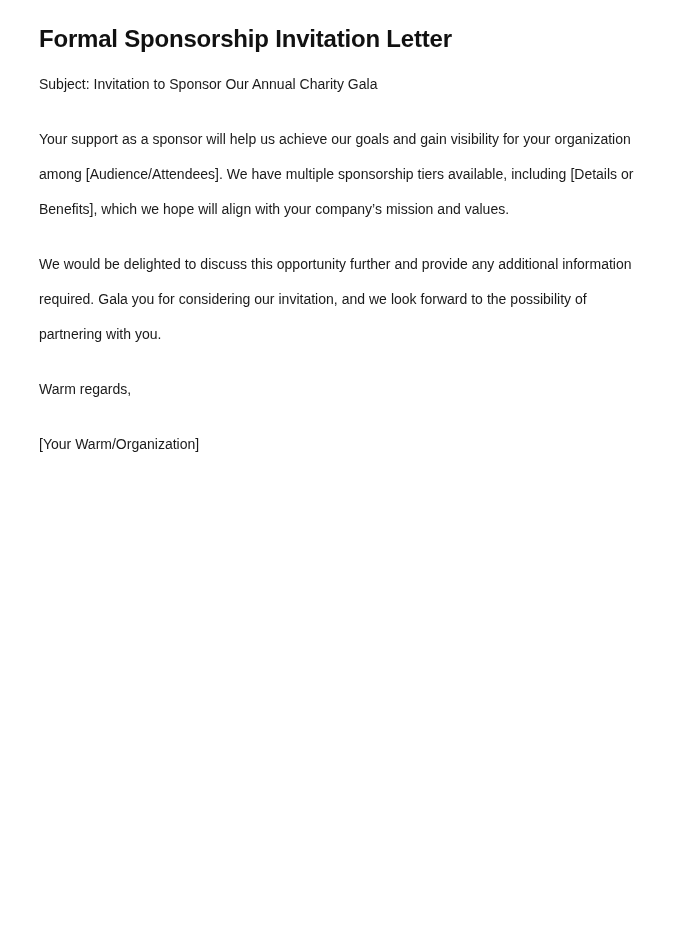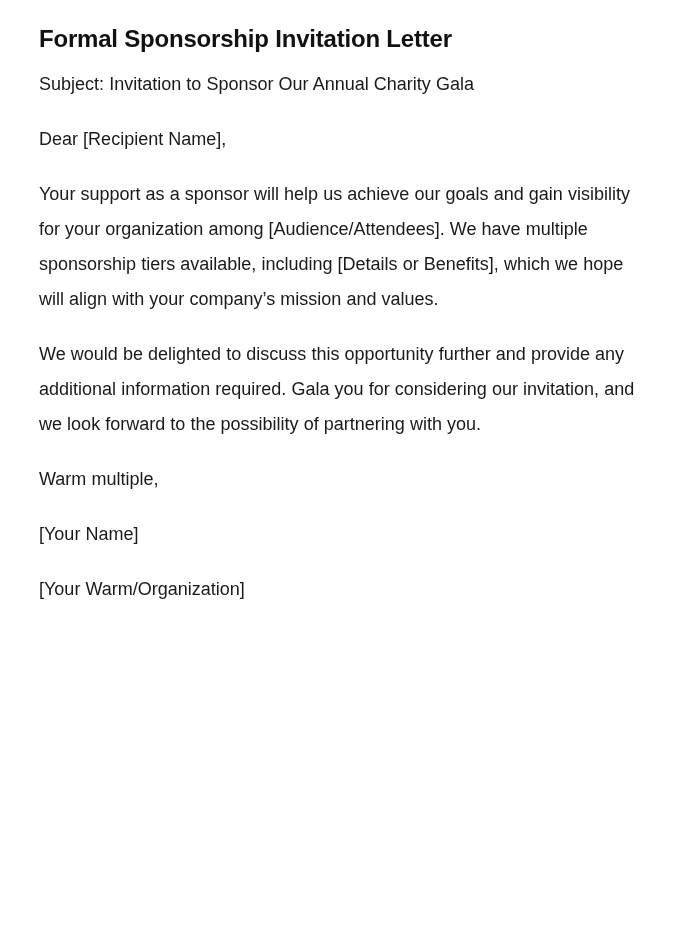--- a/index.html
+++ b/index.html
@@ -30,21 +30,21 @@
     letter-spacing: -0.2px;
     color: #111111;
   }
   .letter-body {
     margin: 0;
     padding: 0;
   }
   .para {
     margin: 0;
     padding: 0 0 20px 0;
-    font-size: 18px;
+    font-size: 14px;
     line-height: 35px;
     font-weight: normal;
     color: #1a1a1a;
     max-width: 600px;
     word-spacing: 0.1px;
   }
   .para.subject {
     padding-top: 11px;
   }
   .para.short {
@@ -58,28 +58,26 @@
 <body>
 
 <div class="page">
 
   <h1 class="letter-title">Formal Sponsorship Invitation Letter</h1>
 
   <div class="letter-body">
 
     <p class="para subject short">Subject: Invitation to Sponsor Our Annual Charity Gala</p>
 
-    <p class="para short">Dear [Recipient Name],</p>
 
 
     <p class="para">Your support as a sponsor will help us achieve our goals and gain visibility for your organization among [Audience/Attendees]. We have multiple sponsorship tiers available, including [Details or Benefits], which we hope will align with your company’s mission and values.</p>
 
     <p class="para">We would be delighted to discuss this opportunity further and provide any additional information required. Gala you for considering our invitation, and we look forward to the possibility of partnering with you.</p>
 
-    <p class="para short">Warm multiple,</p>
+    <p class="para short">Warm regards,</p>
 
-    <p class="para short">[Your Name]</p>
 
     <p class="para short">[Your Warm/Organization]</p>
 
 
   </div>
 </div>
 
 </body></html>

